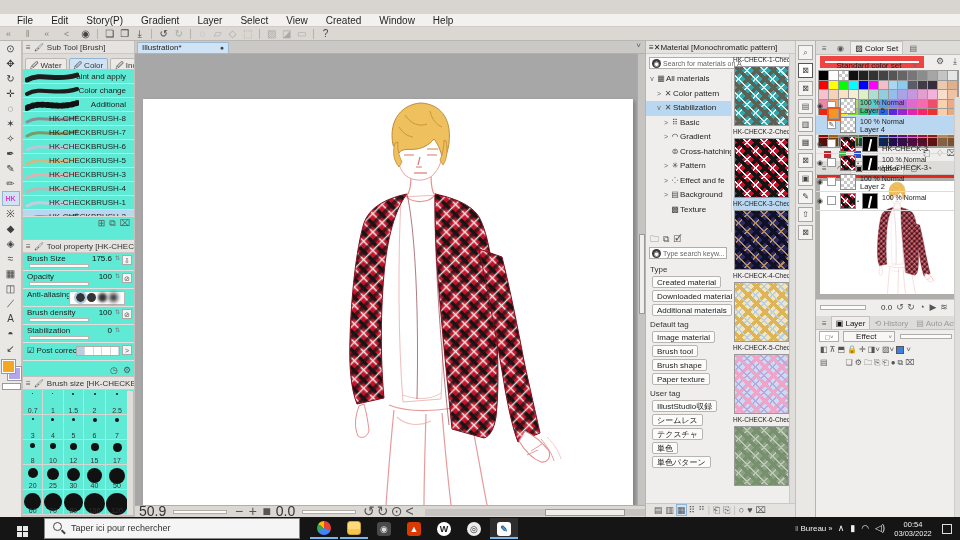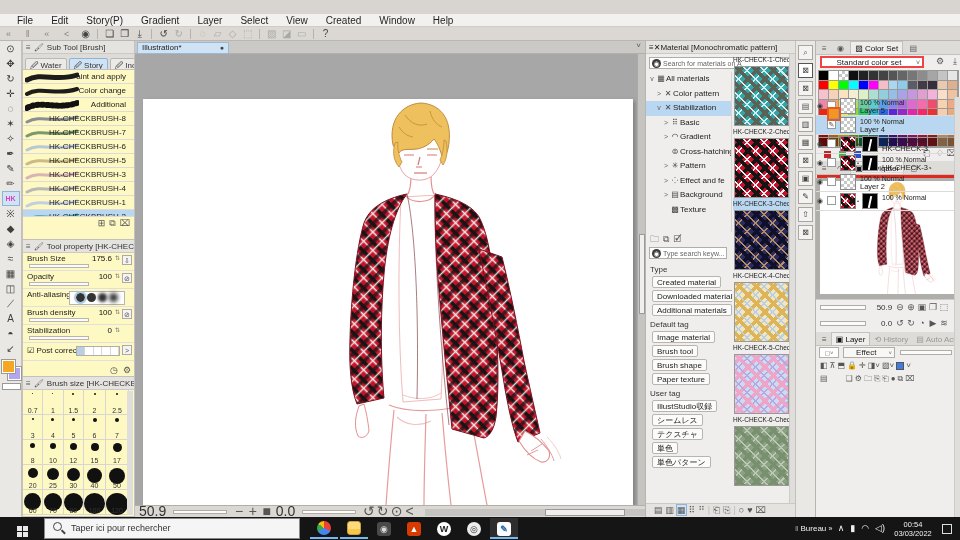--- a/index.html
+++ b/index.html
@@ -18,21 +18,21 @@
 
 #toolstrip{left:0;top:41px;width:22px;height:476px;background:#eae8e5;border-right:1px solid #c4c1bc;text-align:center}
 .tool{width:18px;height:15px;margin:0 auto;font-size:10px;line-height:15px;color:#3f3f3f}
 .tool.sel{background:#cfe3f5;border:1px solid #8fb4d6;color:#e23cc8;font-size:7px;font-weight:bold;line-height:13px}
 #chips{position:relative;width:20px;height:30px;margin:4px auto 0}
 #chip-fg{position:absolute;left:1px;top:0;width:13px;height:13px;border:1px solid #fff;outline:1px solid #999;z-index:2}
 #chip-bg{position:absolute;left:7px;top:7px;width:13px;height:13px;border:1px solid #fff;outline:1px solid #999}
 #chip-tr{position:absolute;left:1px;top:23px;width:19px;height:7px;border:1px solid #999;background:#fff}
 .chk{background-image:linear-gradient(45deg,#c8c8c8 25%,transparent 25%,transparent 75%,#c8c8c8 75%),linear-gradient(45deg,#c8c8c8 25%,transparent 25%,transparent 75%,#c8c8c8 75%);background-size:6px 6px;background-position:0 0,3px 3px;background-color:#fff}
 
-.panel{background:#fef9c3;border:1px solid #c4c1bc;border-top:none}
+.panel{background:#5eead4;border:1px solid #c4c1bc;border-top:none}
 .phead{height:13px;background:#e5e3df;border-bottom:1px solid #ccc9c4;font-size:8px;line-height:13px;color:#333;white-space:nowrap;overflow:hidden;padding-left:3px}
 .phead .hico{color:#555;margin-right:3px;font-size:8px}
 #subtool{left:22px;top:41px;width:113px;height:199px}
 #subtabs{height:16px;background:#dedcd8;border-bottom:1px solid #c4c1bc;white-space:nowrap;overflow:hidden}
 .stab{display:inline-block;height:14px;margin:1px 0 0 2px;padding:0 4px;font-size:8px;line-height:13px;background:#eceae7;border:1px solid #bbb8b3;border-radius:2px;color:#333;white-space:nowrap}
 .stab.sel{background:#cfe3f5;border-color:#8fb4d6}
 .stab .pen{font-size:8px;margin-right:2px}
 #brushlist{height:146px;overflow:hidden;position:relative}
 .brow{position:relative;height:14px;border-bottom:1px solid #dddbd7;font-size:8px;line-height:14px}
 .brow.sel{background:#b9d7f0}
@@ -103,21 +103,21 @@
 
 #shortcuts{left:795px;top:41px;width:20px;height:476px;background:#eae8e5;border-left:1px solid #c4c1bc;text-align:center}
 .scbtn{width:15px;height:15px;margin:3px auto 0;border:1px solid #a9a6a1;background:#f4f3f1;font-size:8px;line-height:14px;color:#444}
 .scbtn.first{margin-top:4px}
 
 #rightcol{left:815px;top:41px;width:145px;height:476px;background:#efeeec;border-left:1px solid #b8b5b0}
 .rtabs{height:14px;background:#dedcd8;border-bottom:1px solid #c4c1bc;font-size:8px;line-height:13px;white-space:nowrap;overflow:hidden;padding-left:2px}
 .rtab{display:inline-block;padding:0 4px;color:#555}
 .rtab.active{background:#efeeec;border:1px solid #c4c1bc;border-bottom:none;color:#111}
 #csrow{position:relative;height:14px}
-#csselect{position:absolute;left:4px;top:1px;width:104px;height:12px;background:#fff;border:2px solid #ef4444;font-size:8px;line-height:10px;text-align:center;color:#222}
+#csselect{position:absolute;left:4px;top:1px;width:104px;height:12px;background:#fff;border:5px solid #ef4444;font-size:8px;line-height:10px;text-align:center;color:#222}
 #csselect .ddown{float:right;margin-right:2px;color:#666;font-size:7px}
 #csrow .csico{position:absolute;top:1px;font-size:9px;color:#555}
 #csgrid{position:relative;margin:1px 2px 0 2px;width:141px;height:78px;display:grid;grid-template-columns:repeat(14,1fr);grid-template-rows:repeat(8,1fr);border:1px solid #999}
 .ccell{border-right:1px solid #9a9a9a;border-bottom:1px solid #9a9a9a;position:relative}
 .ccell.selc{outline:2px solid #e85a1e;z-index:2}
 #csfoot{position:relative;height:13px;font-size:9px;color:#555}
 #csfoot .hsw{display:inline-block;width:7px;height:7px;margin:3px 0 0 8px;vertical-align:top}
 #csfoot .fic{position:absolute;top:0;font-size:9px}
 
 #navred{height:3px;background:#e0281e;margin:0 1px}
@@ -205,21 +205,21 @@
       <div class="tool">↙</div>
       <div id="chips">
         <div id="chip-fg" style="background: rgb(245, 166, 35);"></div>
         <div id="chip-bg" style="background: rgb(180, 166, 236);"></div>
         <div class="chk" id="chip-tr"></div>
       </div>
     </div>
 
   <div id="subtool" class="abs panel">
     <div class="phead"><span class="hico">≡</span><span class="hico">🖌</span><span>Sub Tool [Brush]</span></div>
-    <div id="subtabs"><span class="stab"><span class="pen">🖉</span><span>Water</span></span><span class="stab sel"><span class="pen">🖉</span><span>Story</span></span><span class="stab"><span class="pen">🖉</span><span>India in</span></span></div>
+    <div id="subtabs"><span class="stab"><span class="pen">🖉</span><span>Water</span></span><span class="stab sel"><span class="pen">🖉</span><span>Color</span></span><span class="stab"><span class="pen">🖉</span><span>India in</span></span></div>
     <div id="brushlist">
         <div class="brow">
           <svg width="54" height="12">
             <path d="M2,9 C16,1 32,11 52,4" stroke="#1c1c1c" stroke-width="5" fill="none" stroke-linecap="round"></path>
           </svg>
           <span class="blabel">Paint and apply</span>
         </div>
         <div class="brow">
           <svg width="54" height="12">
             <path d="M2,9 C16,1 32,11 52,4" stroke="#1c1c1c" stroke-width="4" fill="none" stroke-linecap="round"></path>
@@ -773,25 +773,20 @@
 
         <path d="M376,342 C382,352 390,360 398,363 C404,364 408,359 406,352 C400,344 390,336 382,332 Z" fill="#ffffff" stroke="#e49090" stroke-width="1.1"></path>
         <g stroke="#e49090" stroke-width="1" fill="none" opacity="0.9">
           <path d="M388,352 L399,345 M384,356 L395,351 M398,340 C404,347 409,355 411,362"></path>
           <path d="M404,338 C410,344 416,352 418,360" opacity="0.5"></path>
         </g>
       </svg></div>
         </div>
       <div class="navrow">
         <span class="sl" style="margin-left:4px"></span>
-        <span class="nv">50.9</span>
-        <span id="navzoomicons"><span class="nbtn">⊖</span><span class="nbtn">⊕</span><span class="nbtn">▣</span><span class="nbtn">❐</span><span class="nbtn">⬚</span></span>
-      </div>
-      <div class="navrow">
-        <span class="sl" style="margin-left:4px"></span>
         <span class="nv">0.0</span>
         <span id="navrotateicons"><span class="nbtn">↺</span><span class="nbtn">↻</span><span class="nbtn">◔</span><span class="nbtn">▶</span><span class="nbtn">≋</span></span>
       </div>
     </div>
 
     <div id="layers">
       <div class="rtabs" id="layertabs"><span class="rtab">≡</span><span class="rtab active"><span>▣ </span><span>Layer</span></span><span class="rtab" style="color: rgb(153, 153, 153);"><span>⟲ </span><span>History</span></span><span class="rtab" style="color: rgb(153, 153, 153);"><span>▤ </span><span>Auto Action</span></span></div>
       <div id="blendrow">
         <span id="blendsq">▢˅</span>
         <span id="blendsel"><span class="ddown">˅</span><span>Effect</span></span>

